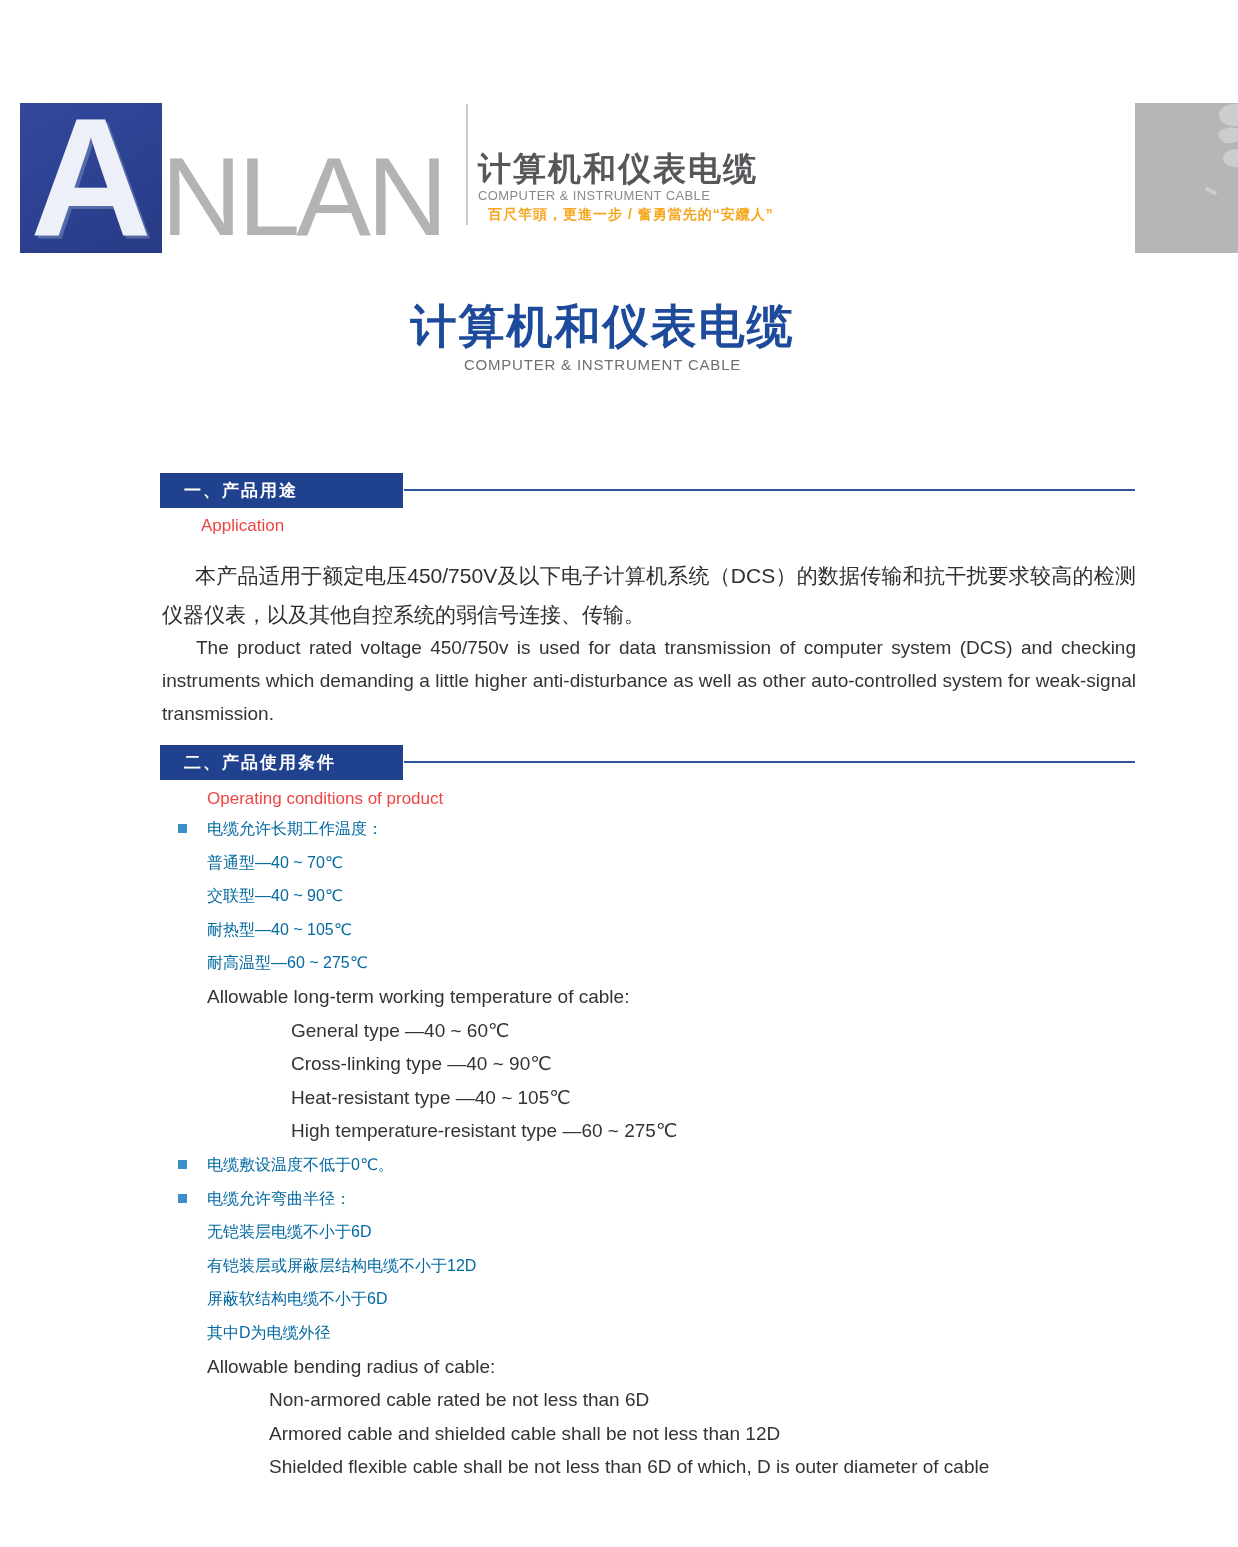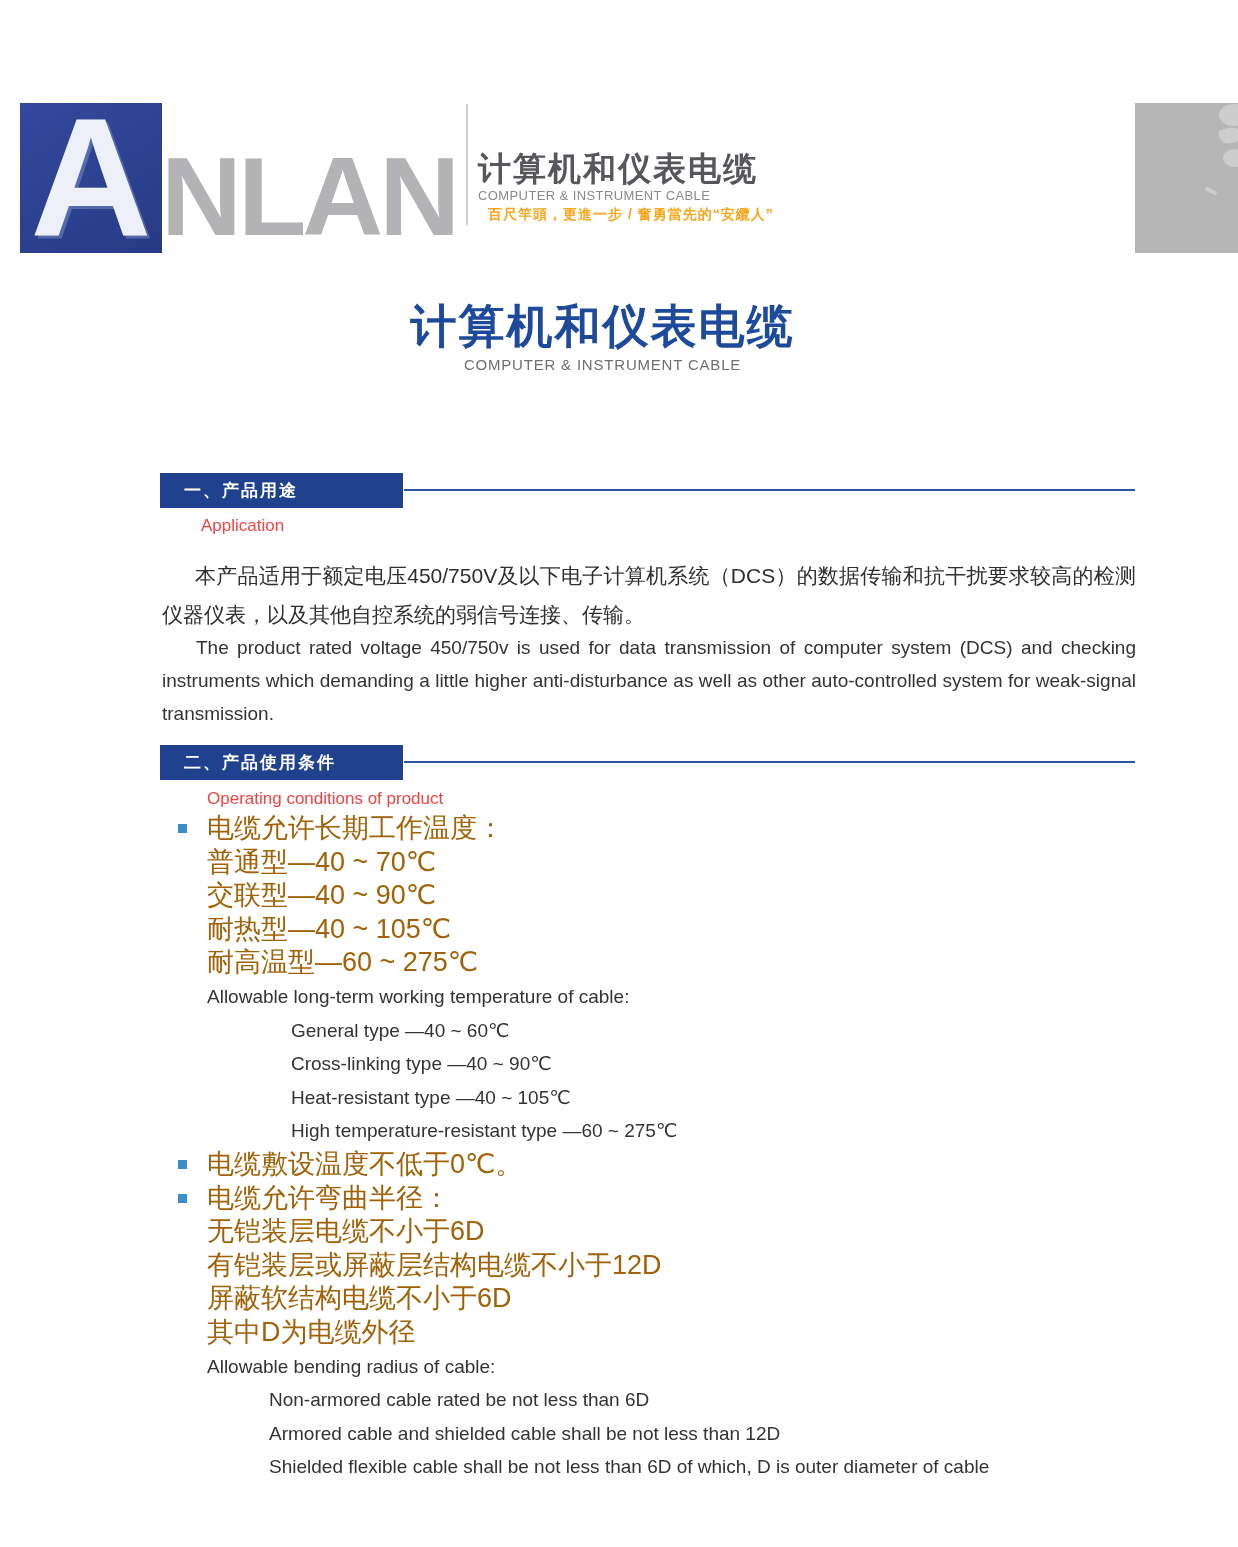--- a/index.html
+++ b/index.html
@@ -17,21 +17,21 @@
     background:linear-gradient(150deg,#34489c 0%,#2c4190 55%,#273a85 100%);
     display:flex; align-items:center; justify-content:center; overflow:hidden;
   }
   .logo-a{
     font-weight:bold; font-size:168px; line-height:150px;
     color:#edf0f8; text-shadow:3px 3px 0 rgba(120,140,190,.55);
     letter-spacing:0;
   }
   .logo-nlan{
     position:absolute; left:161px; top:141px;
-    font-size:112px; line-height:1; font-weight:bold;
+    font-size:112px; line-height:1; font-weight:normal;
     color:#b3b3b5; letter-spacing:-4px;
   }
   .hdr-divider{
     position:absolute; left:466px; top:104px; width:2px; height:121px;
     background:#cccccc;
   }
   .hdr-cn{
     position:absolute; left:478px; top:147px;
     font-size:33px; font-weight:bold; color:#56575a; letter-spacing:2px;
   }
@@ -80,21 +80,21 @@
   }
   .para-en{
     position:absolute; left:162px; top:631px; width:974px;
     font-size:19px; line-height:33px; color:#333333;
     text-align:justify; text-indent:34px;
   }
   
   .rows{position:absolute; left:162px; top:812px; width:1000px;}
   .row{
     position:relative; height:33.6px; line-height:33.6px;
-    padding-left:45px; font-size:27px; color:#a16207; white-space:nowrap;
+    padding-left:45px; font-size:16px; color:#0369a1; white-space:nowrap;
   }
   .row.en{font-size:19px; color:#333333;}
   .row.bullet::before{
     content:""; position:absolute; left:16px; top:12px;
     width:9px; height:9px; background:#3b8ec9;
   }
   .row.ind-a{padding-left:129px;}
   .row.ind-b{padding-left:107px;}
 </style>
 </head>

